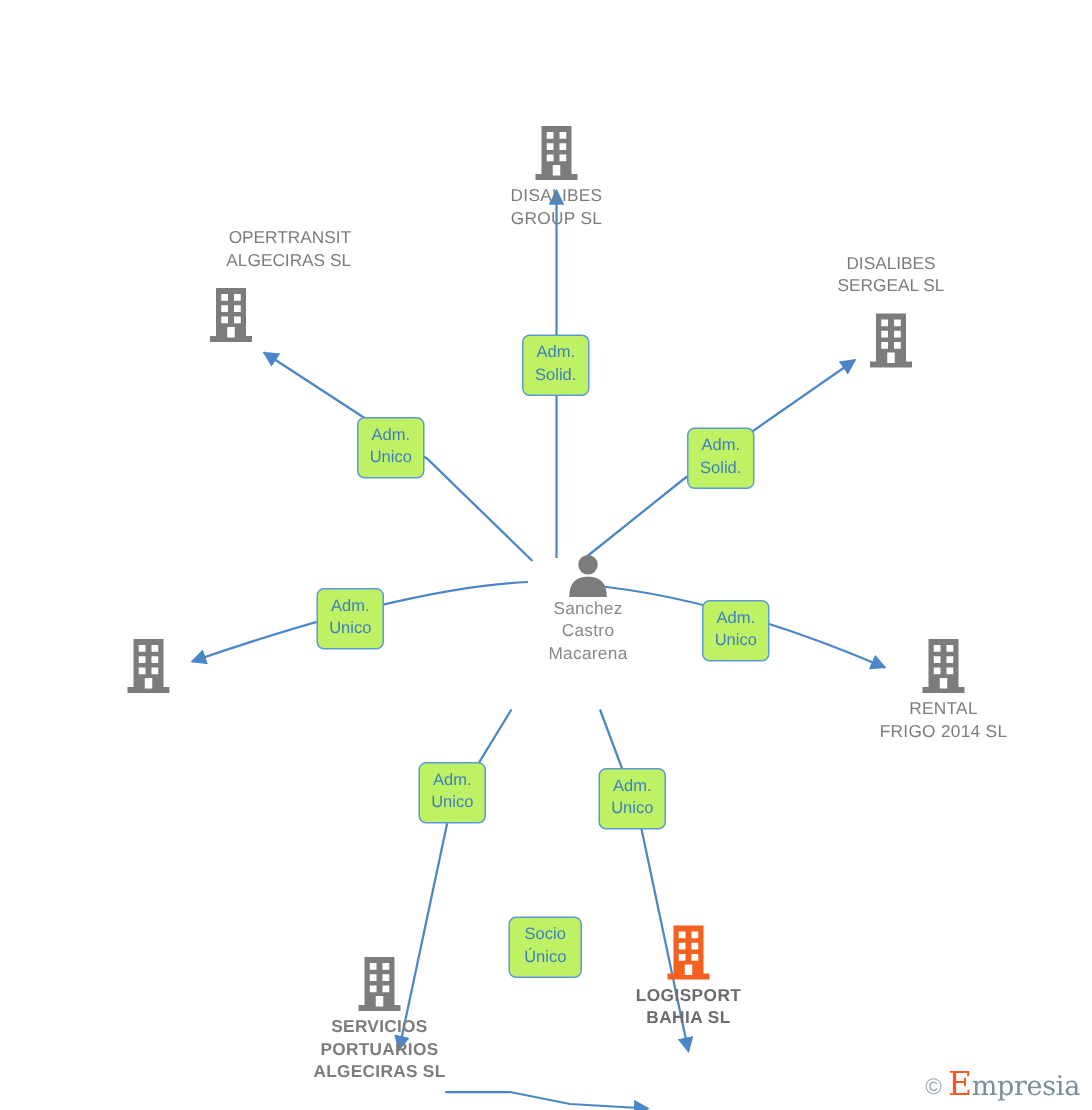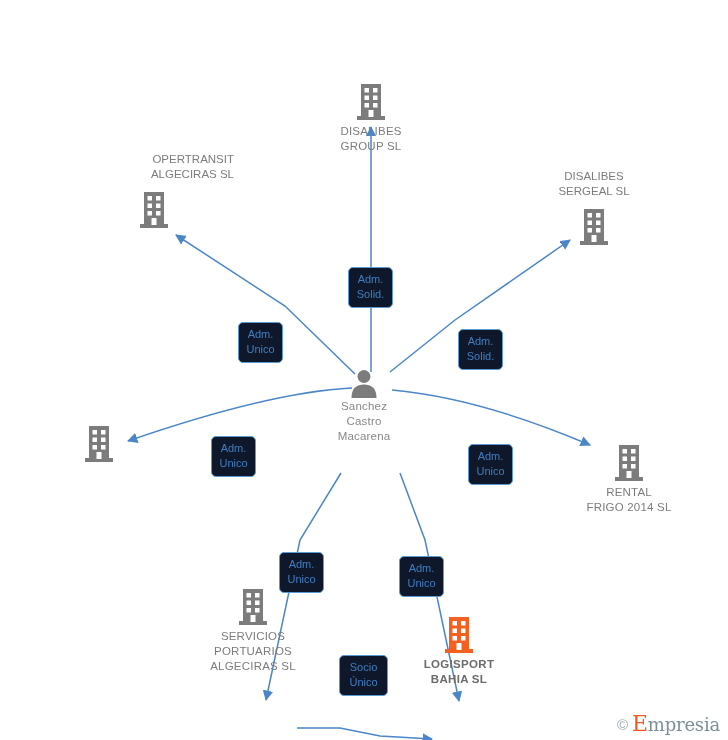--- a/index.html
+++ b/index.html
@@ -49,30 +49,29 @@
   }
   .node.highlight .caption {
     color: #6b6b6b;
     font-weight: bold;
     letter-spacing: 0.3px;
   }
   .edge-label {
     position: absolute;
     z-index: 5;
     box-sizing: border-box;
-    background: #0f172a;
+    background: #bef264;
     border: 1.3px solid #5b9bd5;
     border-radius: 5px;
     color: #3f7fc1;
     font-size: 11px;
     line-height: 15px;
     text-align: center;
     padding: 4px 5px 5px 5px;
     white-space: pre-line;
-    margin-top: 44px;
   }
   #watermark {
     position: absolute;
     right: 8px;
     bottom: 6px;
     z-index: 8;
     display: flex;
     align-items: center;
     gap: 4px;
   }
@@ -180,37 +179,37 @@
       <rect x="9.5" y="6" width="4.5" height="4.5" fill="#ffffff"></rect>
       <rect x="18" y="6" width="4.5" height="4.5" fill="#ffffff"></rect>
       <rect x="9.5" y="13.5" width="4.5" height="4.5" fill="#ffffff"></rect>
       <rect x="18" y="13.5" width="4.5" height="4.5" fill="#ffffff"></rect>
       <rect x="9.5" y="21" width="4.5" height="4.5" fill="#ffffff"></rect>
       <rect x="18" y="21" width="4.5" height="4.5" fill="#ffffff"></rect>
       <rect x="13.5" y="28" width="5" height="7" fill="#ffffff"></rect>
     </svg>
   </div>
 
-  <div class="node" style="left:629px; top:443px;">
+  <div class="node" style="left:629px; top:424px;">
     <svg class="glyph" width="32" height="40" viewBox="0 0 32 40" xmlns="http://www.w3.org/2000/svg">
       <rect x="6" y="2" width="20" height="33" fill="#7c7c7c"></rect>
       <rect x="2" y="34" width="28" height="4" fill="#7c7c7c"></rect>
       <rect x="9.5" y="6" width="4.5" height="4.5" fill="#ffffff"></rect>
       <rect x="18" y="6" width="4.5" height="4.5" fill="#ffffff"></rect>
       <rect x="9.5" y="13.5" width="4.5" height="4.5" fill="#ffffff"></rect>
       <rect x="18" y="13.5" width="4.5" height="4.5" fill="#ffffff"></rect>
       <rect x="9.5" y="21" width="4.5" height="4.5" fill="#ffffff"></rect>
       <rect x="18" y="21" width="4.5" height="4.5" fill="#ffffff"></rect>
       <rect x="13.5" y="28" width="5" height="7" fill="#ffffff"></rect>
     </svg>
     <div class="caption">RENTAL
 FRIGO 2014  SL</div>
   </div>
 
-  <div class="node" style="left:253px; top:587px;">
+  <div class="node" style="left:253px; top:636px;font-weight:bold;">
     <svg class="glyph" width="32" height="40" viewBox="0 0 32 40" xmlns="http://www.w3.org/2000/svg">
       <rect x="6" y="2" width="20" height="33" fill="#7c7c7c"></rect>
       <rect x="2" y="34" width="28" height="4" fill="#7c7c7c"></rect>
       <rect x="9.5" y="6" width="4.5" height="4.5" fill="#ffffff"></rect>
       <rect x="18" y="6" width="4.5" height="4.5" fill="#ffffff"></rect>
       <rect x="9.5" y="13.5" width="4.5" height="4.5" fill="#ffffff"></rect>
       <rect x="18" y="13.5" width="4.5" height="4.5" fill="#ffffff"></rect>
       <rect x="9.5" y="21" width="4.5" height="4.5" fill="#ffffff"></rect>
       <rect x="18" y="21" width="4.5" height="4.5" fill="#ffffff"></rect>
       <rect x="13.5" y="28" width="5" height="7" fill="#ffffff"></rect>
@@ -229,21 +228,21 @@
       <rect x="9.5" y="13.5" width="4.5" height="4.5" fill="#ffffff"></rect>
       <rect x="18" y="13.5" width="4.5" height="4.5" fill="#ffffff"></rect>
       <rect x="9.5" y="21" width="4.5" height="4.5" fill="#ffffff"></rect>
       <rect x="18" y="21" width="4.5" height="4.5" fill="#ffffff"></rect>
       <rect x="13.5" y="28" width="5" height="7" fill="#ffffff"></rect>
     </svg>
     <div class="caption">LOGISPORT
 BAHIA  SL</div>
   </div>
 
-  <div class="node person" style="left:364px; top:368px;text-align:center;">
+  <div class="node person" style="left:392px; top:368px;text-align:center;">
     <svg class="glyph" width="30" height="30" viewBox="0 0 30 30" xmlns="http://www.w3.org/2000/svg">
       <circle cx="15" cy="8.5" r="6.5" fill="#7c7c7c"></circle>
       <path d="M 2.5 30 C 2.5 20 7.5 16.5 15 16.5 C 22.5 16.5 27.5 20 27.5 30 Z" fill="#7c7c7c"></path>
     </svg>
     <div class="caption">Sanchez
 Castro
 Macarena</div>
   </div>
 
   <div class="edge-label" style="left:348px; top:223px; width:45px;">Adm.

